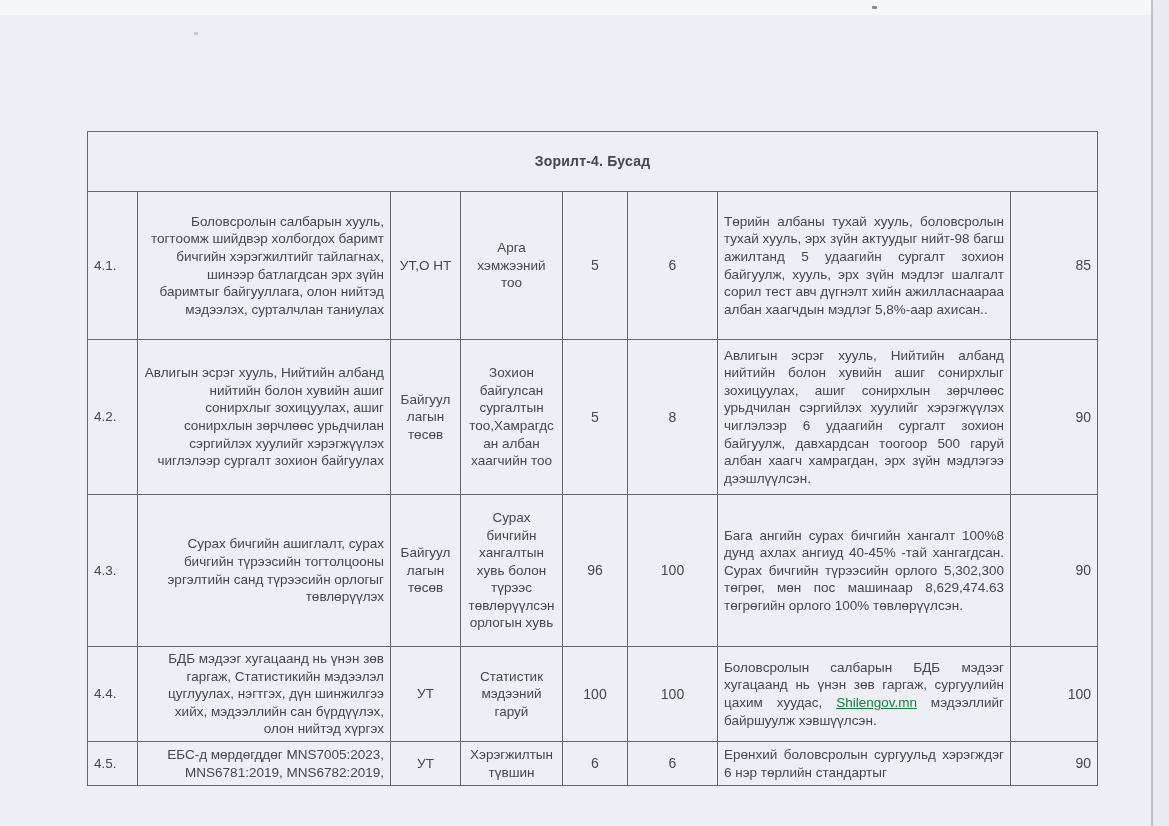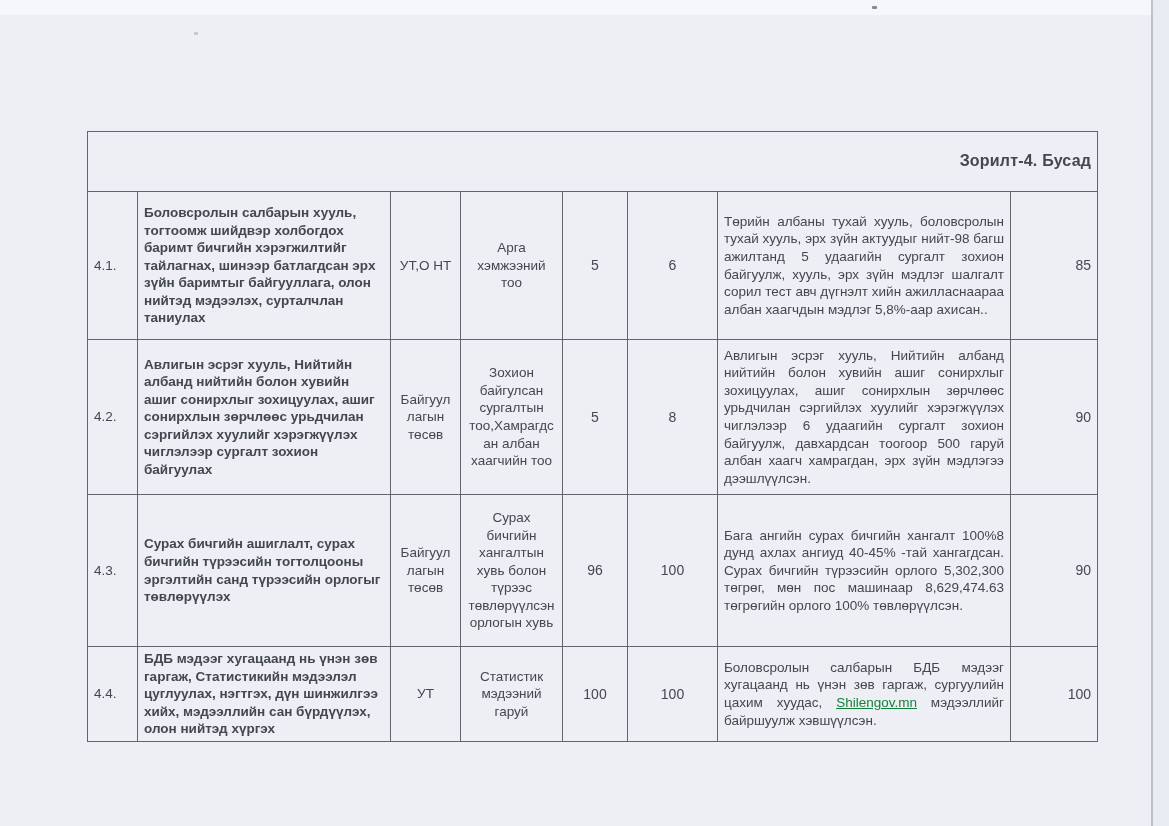--- a/index.html
+++ b/index.html
@@ -41,32 +41,32 @@
     color:#43474f;
   }
   table.report td, table.report th {
     border:1px solid #60656e;
     padding:3px 6px;
     vertical-align:middle;
     overflow:hidden;
   }
   th.tbl-title {
     height:53px;
-    font-size:16px;
+    font-size:14px;
     font-weight:bold;
-    text-align:right;
+    text-align:center;
     letter-spacing:.2px;
   }
   tr.r1 { height:148px; }
   tr.r2 { height:155px; }
   tr.r3 { height:152px; }
   tr.r4 { height:95px; }
   tr.r5 { height:44px; }
   .c-no       { text-align:left; }
-  .c-activity { text-align:left; padding:4px 8px;font-weight:bold; }
+  .c-activity { text-align:right; padding:4px 8px; }
   .c-source   { text-align:center; overflow-wrap:anywhere; word-break:break-word; padding:3px 4px; }
   .c-indicator{ text-align:center; overflow-wrap:anywhere; word-break:break-word; padding:3px 5px; }
   .c-num      { text-align:center; font-size:14px; }
   .c-result   { text-align:justify; padding:5px 10px;margin-left:8px; }
   .c-score    { text-align:right; font-size:14px; }
   .doc-link {
     color:#15803d;
     text-decoration:underline;
     cursor:pointer;
   }
@@ -132,14 +132,24 @@
       <td class="c-activity">БДБ мэдээг хугацаанд нь үнэн зөв гаргаж, Статистикийн мэдээлэл цуглуулах, нэгтгэх, дүн шинжилгээ хийх, мэдээллийн сан бүрдүүлэх, олон нийтэд хүргэх</td>
       <td class="c-source">УТ</td>
       <td class="c-indicator">Статистик мэдээний гаруй</td>
       <td class="c-num">100</td>
       <td class="c-num">100</td>
       <td class="c-result">
         <span>Боловсролын салбарын БДБ мэдээг хугацаанд нь үнэн зөв гаргаж, сургуулийн цахим хуудас, </span><span class="doc-link">Shilengov.mn</span><span> мэдээллийг байршуулж хэвшүүлсэн.</span>
       </td>
       <td class="c-score">100</td>
     </tr>
+    <tr class="r5">
+      <td class="c-no">4.5.</td>
+      <td class="c-activity">ЕБС-д мөрдөгддөг MNS7005:2023, MNS6781:2019, MNS6782:2019,</td>
+      <td class="c-source">УТ</td>
+      <td class="c-indicator">Хэрэгжилтын түвшин</td>
+      <td class="c-num">6</td>
+      <td class="c-num">6</td>
+      <td class="c-result">Ерөнхий боловсролын сургуульд хэрэгждэг 6 нэр төрлийн стандартыг</td>
+      <td class="c-score">90</td>
+    </tr>
   </tbody>
 </table>
 
 </body></html>

